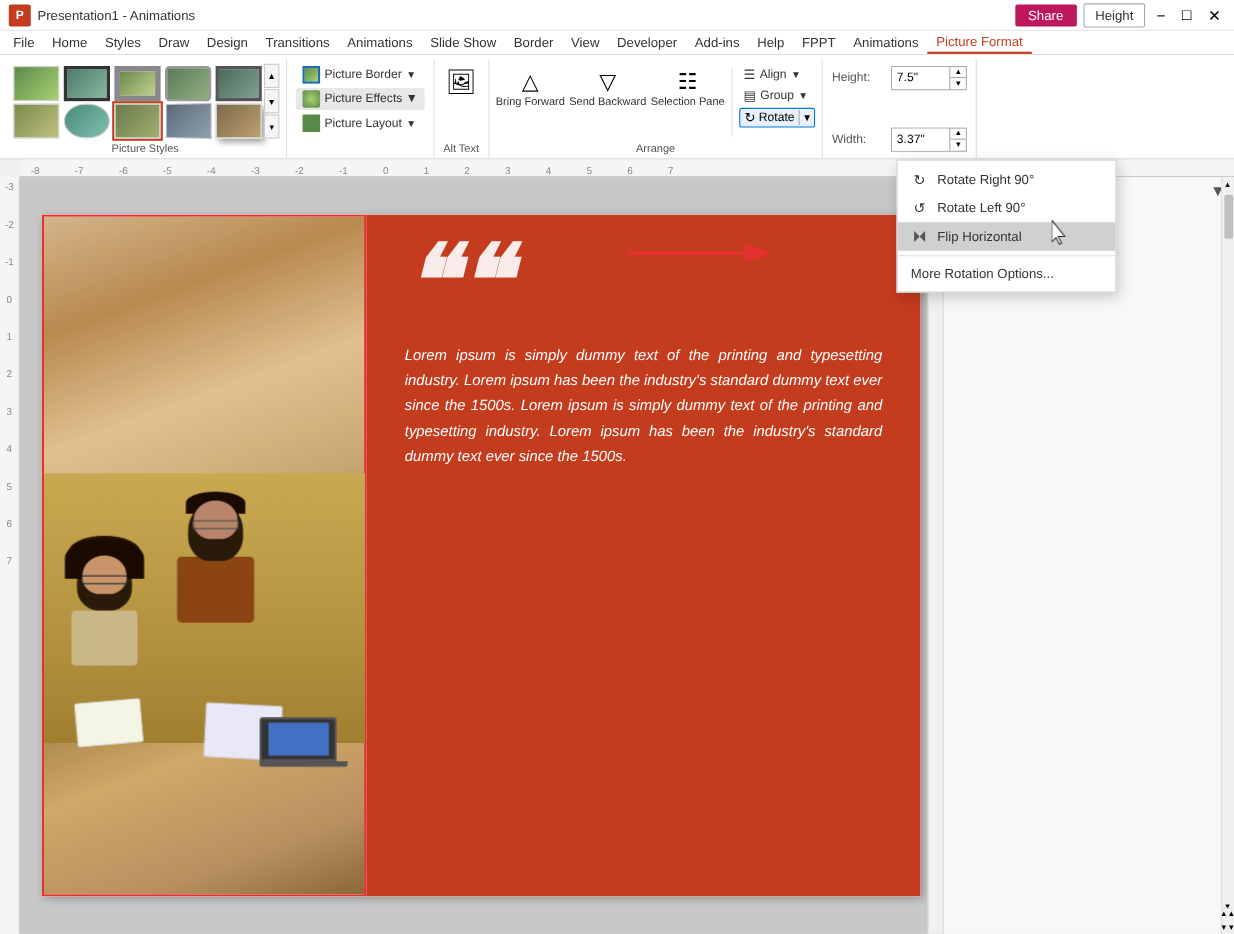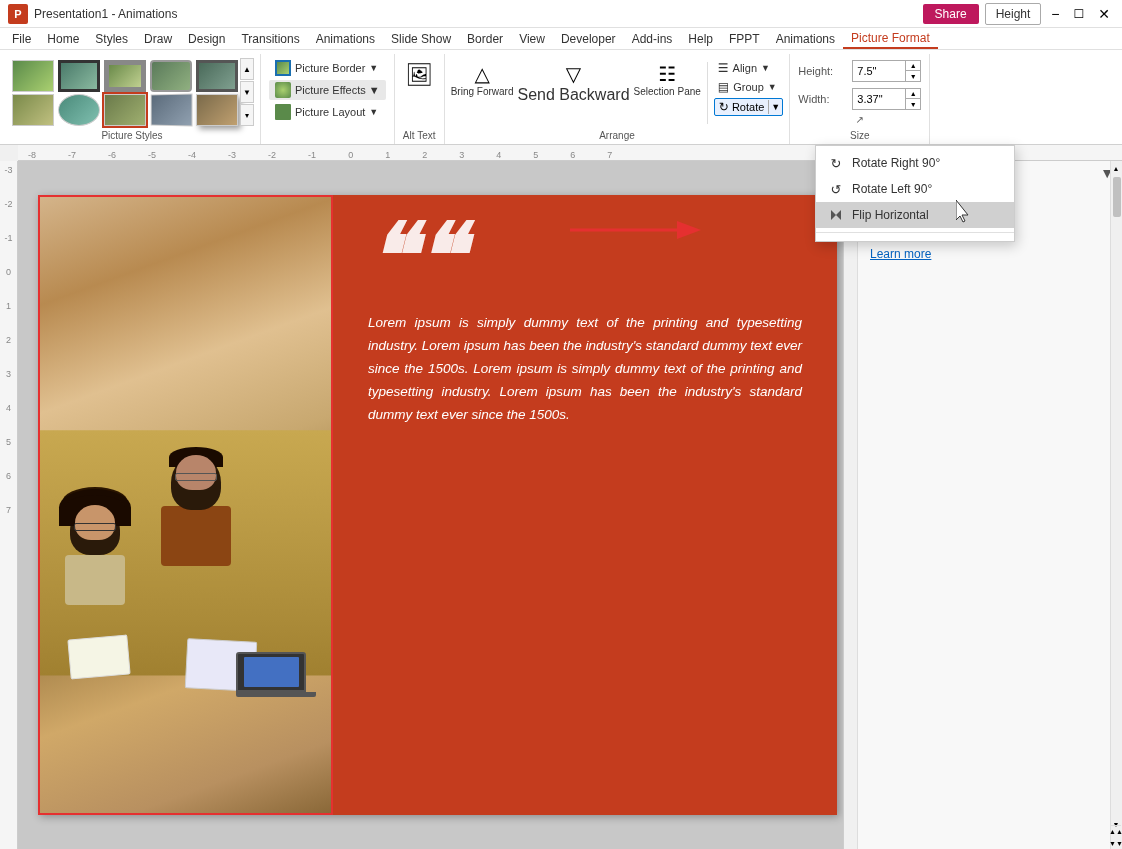--- a/index.html
+++ b/index.html
@@ -161,21 +161,21 @@
       <div style="display:flex; flex-direction:column; padding:4px 6px 0; border-right:1px solid #e0e0e0;">
         <div style="display:flex; gap:4px; flex:1;">
 
           <div style="display:flex; flex-direction:column; align-items:center;">
             <div style="font-size:20px; margin-top:4px;">△</div>
             <div style="font-size:10px; color:#333; text-align:left; cursor:pointer;">Bring Forward</div>
           </div>
 
           <div style="display:flex; flex-direction:column; align-items:center;">
             <div style="font-size:20px; margin-top:4px;">▽</div>
-            <div style="font-size:16px; color:#333; text-align:center; cursor:pointer;">Send Backward</div>
+            <div style="font-size:10px; color:#333; text-align:center; cursor:pointer;">Send Backward</div>
           </div>
 
           <div style="display:flex; flex-direction:column; align-items:center;">
             <div style="font-size:20px; margin-top:4px;">☷</div>
             <div style="font-size:10px; color:#333; text-align:center; cursor:pointer;">Selection Pane</div>
           </div>
           <div style="border-left:1px solid #ddd; margin:4px 2px;"></div>
 
           <div style="display:flex; flex-direction:column; gap:3px; justify-content:flex-start; padding-top:2px;">
             <div class="ribbon-btn" style="padding:1px 4px; font-size:11px;">
@@ -194,21 +194,21 @@
                 <span style="font-size:12px;">↻</span>
                 <span>Rotate</span>
               </div>
               <div style="width:14px; border-left:1px solid #aaa; display:flex; align-items:center; justify-content:center; padding:2px 2px; font-size:9px; cursor:pointer;">▼</div>
             </div>
           </div>
         </div>
         <div class="ribbon-group-label">Arrange</div>
       </div>
 
-      <div style="display:flex; flex-direction:column; padding:6px 8px 0; border-right:1px solid #e0e0e0;">
+      <div style="display:flex; flex-direction:column; padding:6px 8px 0; border-right:1px solid #e0e0e0;gap:28px;">
         <div style="display:flex; align-items:center; gap:4px; margin-bottom:6px;">
           <span style="font-size:11px; color:#555; width:50px;">Height:</span>
           <div style="display:flex; align-items:center; border:1px solid #aaa; height:22px;">
             <input class="size-input" value="7.5&quot;" style="border: none; width: 52px; font-size: 11px; padding: 0px 4px;">
             <div style="display:flex; flex-direction:column; border-left:1px solid #aaa;">
               <div style="width:14px; height:10px; display:flex; align-items:center; justify-content:center; font-size:7px; cursor:pointer; border-bottom:1px solid #aaa;">▲</div>
               <div style="width:14px; height:10px; display:flex; align-items:center; justify-content:center; font-size:7px; cursor:pointer;">▼</div>
             </div>
           </div>
         </div>
@@ -242,20 +242,23 @@
       <div class="rotate-menu-item highlighted">
         <span class="rotate-menu-icon" style="font-size:14px;">
           <svg width="14" height="14" viewBox="0 0 14 14">
               <polygon points="2,2 2,12 7,7" fill="#555"></polygon>
               <polygon points="12,2 12,12 7,7" fill="#555"></polygon>
             </svg>
         </span>
         <span>Flip Horizontal</span>
       </div>
       <div class="rotate-menu-divider"></div>
+      <div class="rotate-menu-item-more">
+        <span>More Rotation Options...</span>
+      </div>
     </div>
 
     <svg class="arrow-svg" width="140" height="30" viewBox="0 0 140 30">
       <defs>
         <marker id="arrowhead" markerWidth="8" markerHeight="8" refX="6" refY="3" orient="auto">
           <polygon points="0 0, 8 3, 0 6" fill="#e53030"></polygon>
         </marker>
       </defs>
       <line x1="0" y1="15" x2="125" y2="15" stroke="#e53030" stroke-width="3" marker-end="url(#arrowhead)"></line>
     </svg>

